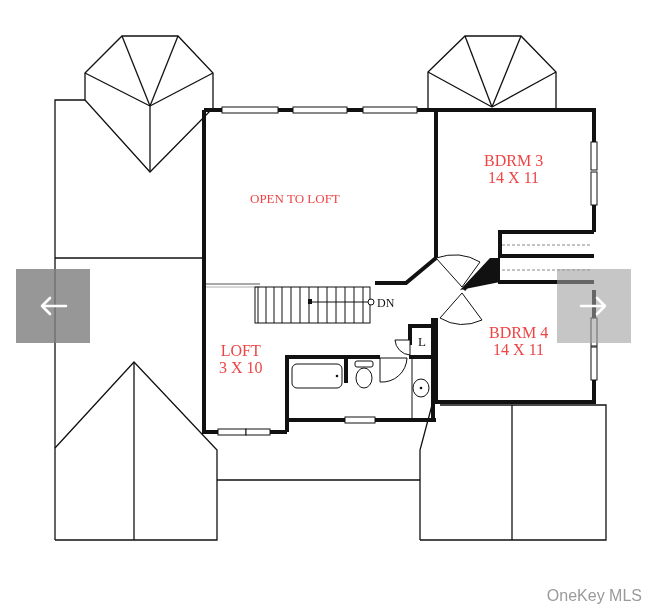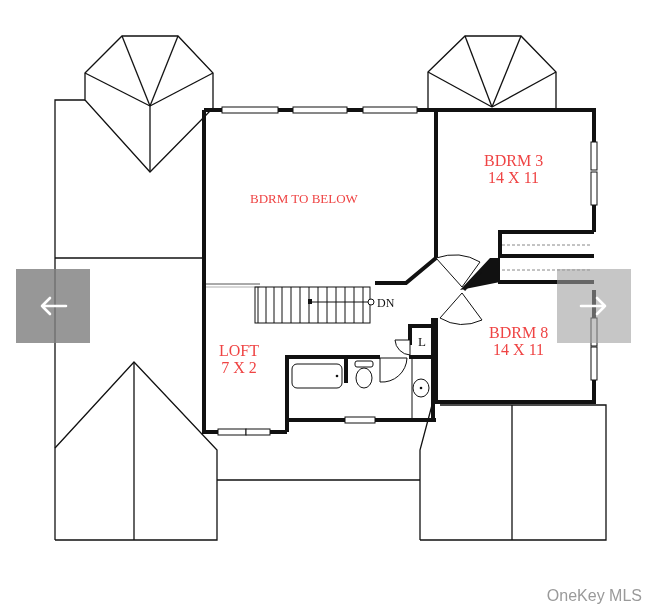--- a/index.html
+++ b/index.html
@@ -136,33 +136,33 @@
       <rect x="355" y="361" width="18" height="6" rx="2"></rect>
       <ellipse cx="364" cy="378" rx="8" ry="10"></ellipse>
       <ellipse cx="421" cy="388" rx="8" ry="9"></ellipse>
       <line x1="412" y1="357" x2="412" y2="418"></line>
     </g>
     <circle cx="337" cy="376" r="1.3" fill="#111"></circle>
     <circle cx="421" cy="388" r="1.3" fill="#111"></circle>
   </svg>
 
   <div class="room-label" style="left:250px;top:192px;font-size:13px;">
-    <span>BDRM TO BELOW</span>
+    <span>OPEN TO LOFT</span>
   </div>
   <div class="room-label" style="left:484px;top:153px;font-size:16px;">
     <div>BDRM 3</div>
     <div>14 X 11</div>
   </div>
   <div class="room-label" style="left:489px;top:325px;font-size:16px;">
-    <div>BDRM 8</div>
+    <div>BDRM 4</div>
     <div>14 X 11</div>
   </div>
   <div class="room-label" style="left:219px;top:343px;font-size:16px;">
     <div>LOFT</div>
-    <div>7 X 2</div>
+    <div>3 X 10</div>
   </div>
   <span class="dn" style="left:377px;top:296px;">DN</span>
   <span class="lbox" style="left:418px;top:334px;">L</span>
 </div>
 
 <div class="nav-btn" style="left:16px;top:269px;" aria-label="Previous image">
   <svg width="30" height="22" viewBox="0 0 30 22">
     <path d="M28 11 H4 M12 3 L4 11 L12 19" stroke="#fff" stroke-width="2.6" fill="none" stroke-linecap="round" stroke-linejoin="round"></path>
   </svg>
 </div>

